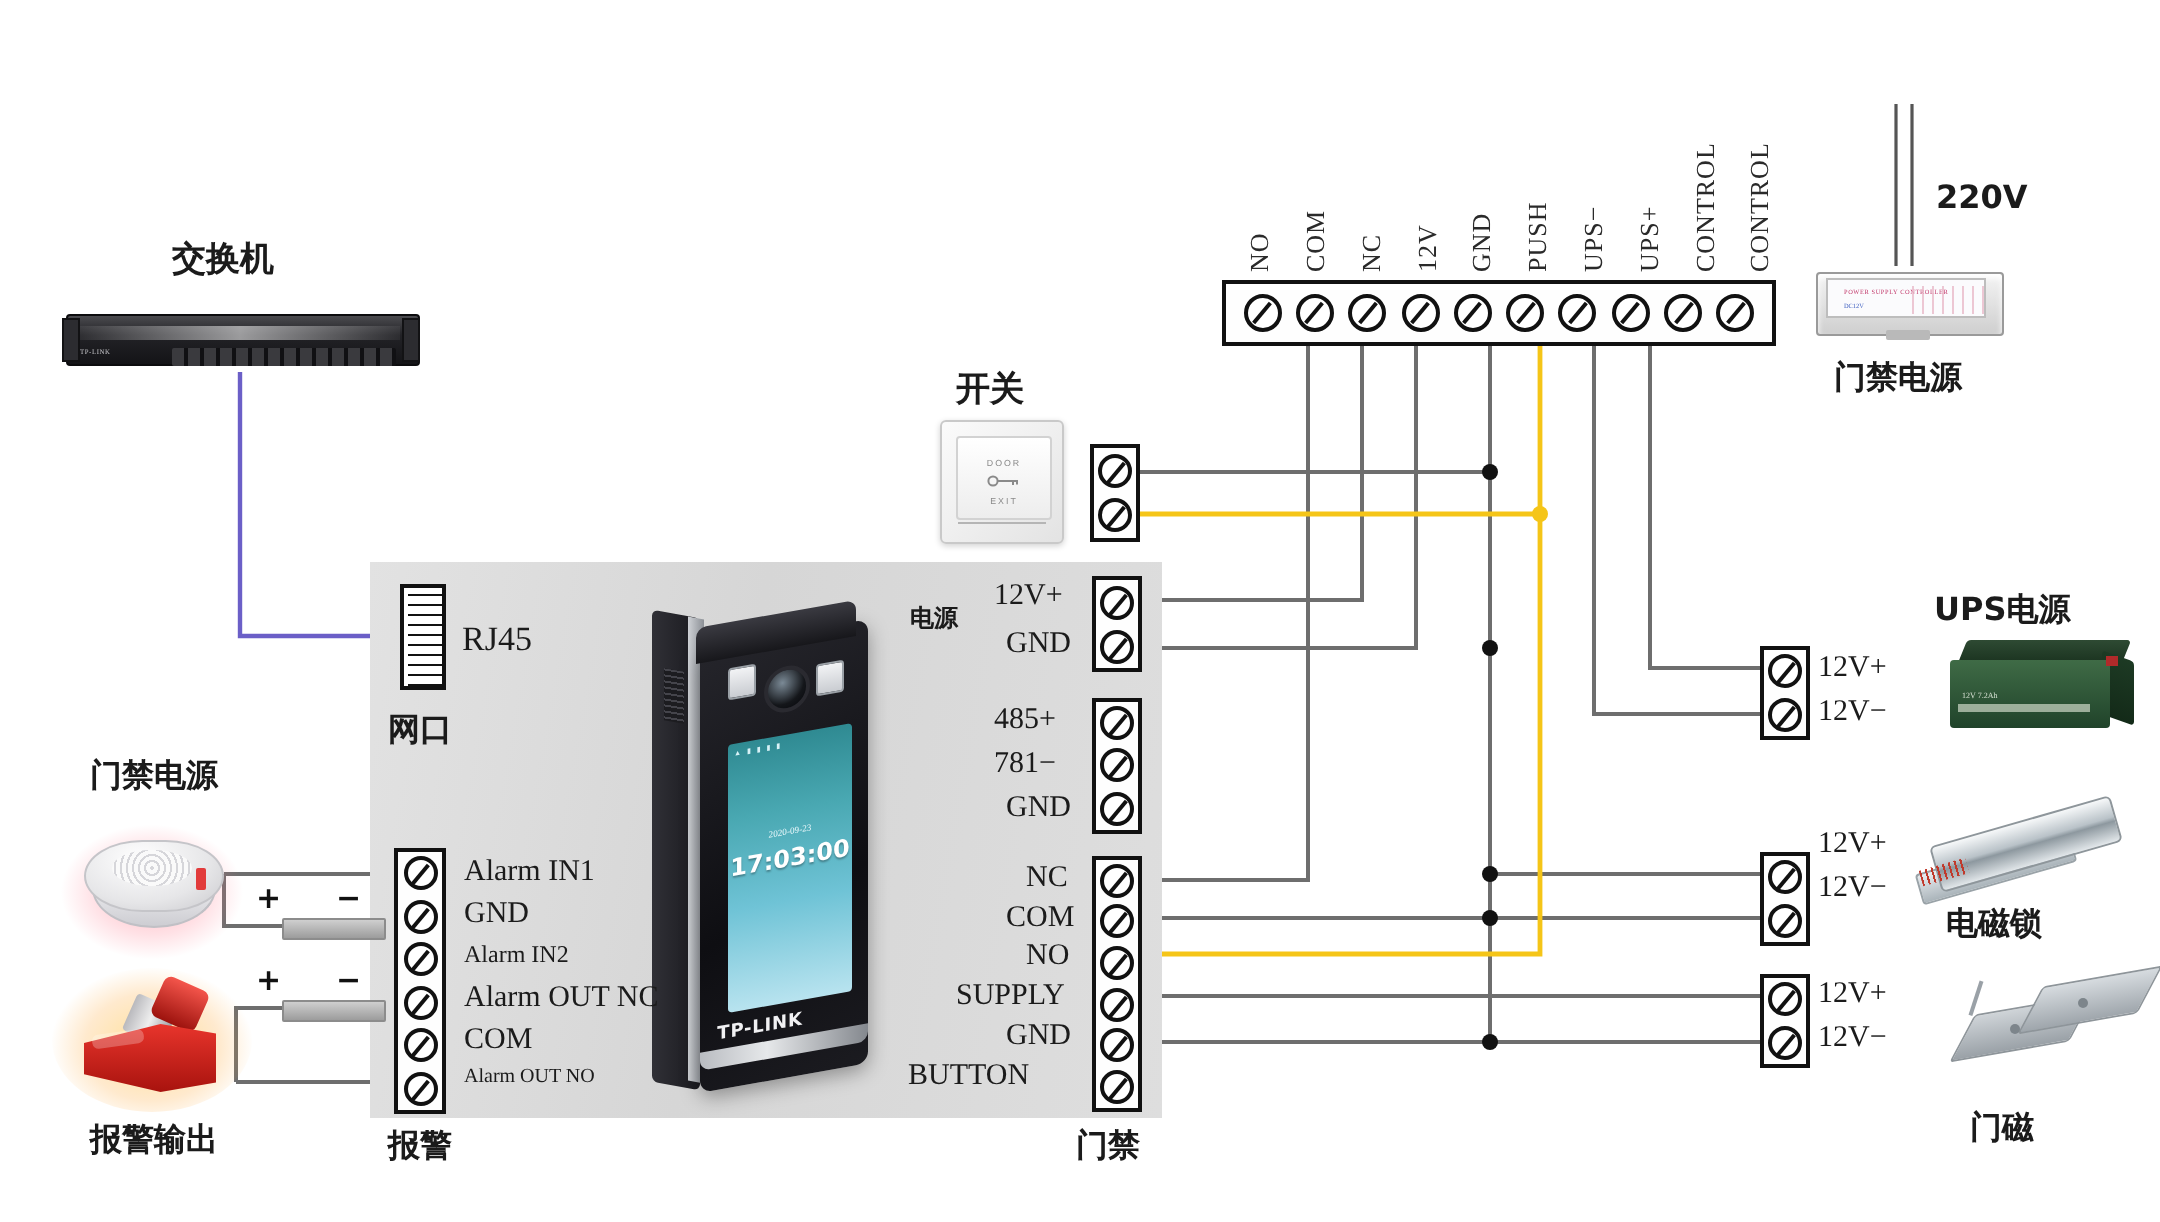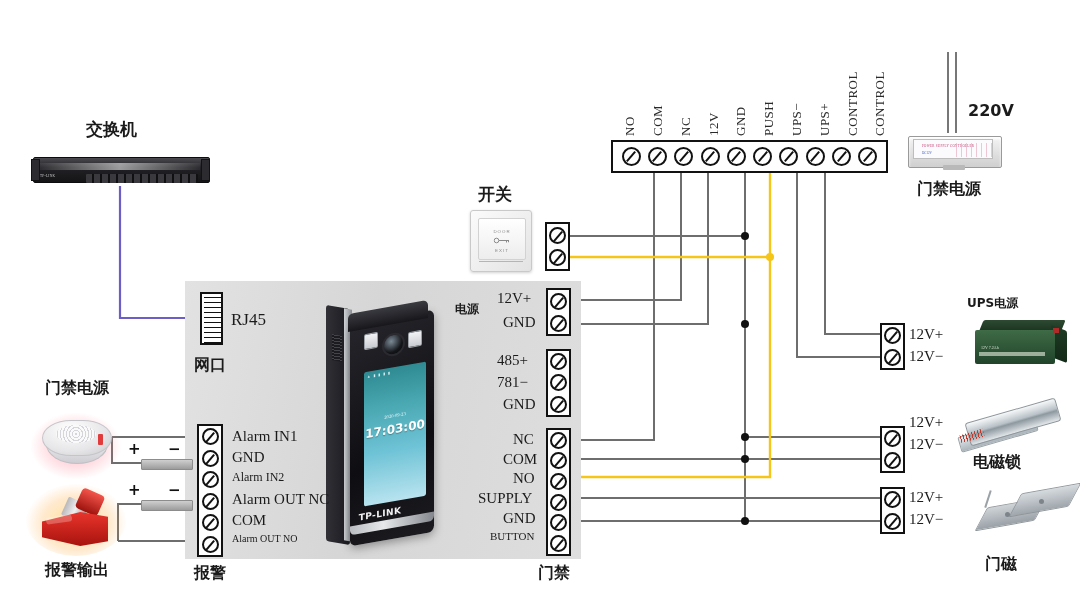--- a/index.html
+++ b/index.html
@@ -301,21 +301,21 @@
   <div id="psu">
     <div class="body">
       <div class="face">
         <div class="tag">POWER SUPPLY CONTROLLER</div>
         <div class="tag2">DC12V</div>
         <div class="grid"></div>
       </div>
       <div class="foot"></div>
     </div>
   </div>
-  <div class="lbl cn" style="left:968px;top:89px;font-size:16px;margin-top:12px;">220V</div>
+  <div class="lbl cn" style="left:968px;top:89px;font-size:16px;">220V</div>
   <div class="lbl cn" style="left:917px;top:179px;font-size:16px;">门禁电源</div>
 
   <div id="panel"></div>
 
   <div id="rj">
     <div class="pins"></div>
   </div>
   <div class="lbl serif" style="left:231px;top:310px;font-size:17px;">RJ45</div>
   <div class="lbl cn" style="left:194px;top:355px;font-size:16px;">网口</div>
 
@@ -368,21 +368,21 @@
     <div class="screw"></div>
     <div class="screw"></div>
     <div class="screw"></div>
   </div>
 
   <div class="lbl serif" style="left:513px;top:431px;font-size:15px;">NC</div>
   <div class="lbl serif" style="left:503px;top:451px;font-size:15px;">COM</div>
   <div class="lbl serif" style="left:513px;top:470px;font-size:15px;">NO</div>
   <div class="lbl serif" style="left:478px;top:490px;font-size:15px;">SUPPLY</div>
   <div class="lbl serif" style="left:503px;top:510px;font-size:15px;">GND</div>
-  <div class="lbl serif" style="left:490px;top:530px;font-size:11px;">BUTTON</div>
+  <div class="lbl serif" style="left:454px;top:530px;font-size:15px;">BUTTON</div>
   <div class="tb" style="left:546px;top:428px;width:25px;height:128px;">
     <div class="screw"></div>
     <div class="screw"></div>
     <div class="screw"></div>
     <div class="screw"></div>
     <div class="screw"></div>
     <div class="screw"></div>
   </div>
   <div class="lbl cn" style="left:538px;top:563px;font-size:16px;">门禁</div>
 
@@ -411,21 +411,21 @@
   <div class="resbar" style="left:141px;top:500px;width:50px;"></div>
   <div class="sign" style="left:128px;top:481px;">+</div>
   <div class="sign" style="left:168px;top:481px;">−</div>
 
   <div class="tb" style="left:880px;top:323px;width:25px;height:47px;">
     <div class="screw"></div>
     <div class="screw"></div>
   </div>
   <div class="lbl serif" style="left:909px;top:326px;font-size:15px;">12V+</div>
   <div class="lbl serif" style="left:909px;top:348px;font-size:15px;">12V−</div>
-  <div class="lbl cn" style="left:967px;top:295px;font-size:12px;">UPS电源</div>
+  <div class="lbl cn" style="left:967px;top:295px;font-size:16px;">UPS电源</div>
   <div id="ups">
     <div class="top"></div>
     <div class="side"></div>
     <div class="front">
       <div class="txt">12V 7.2Ah</div>
       <div class="stripe"></div>
     </div>
     <div class="term"></div>
   </div>
 

